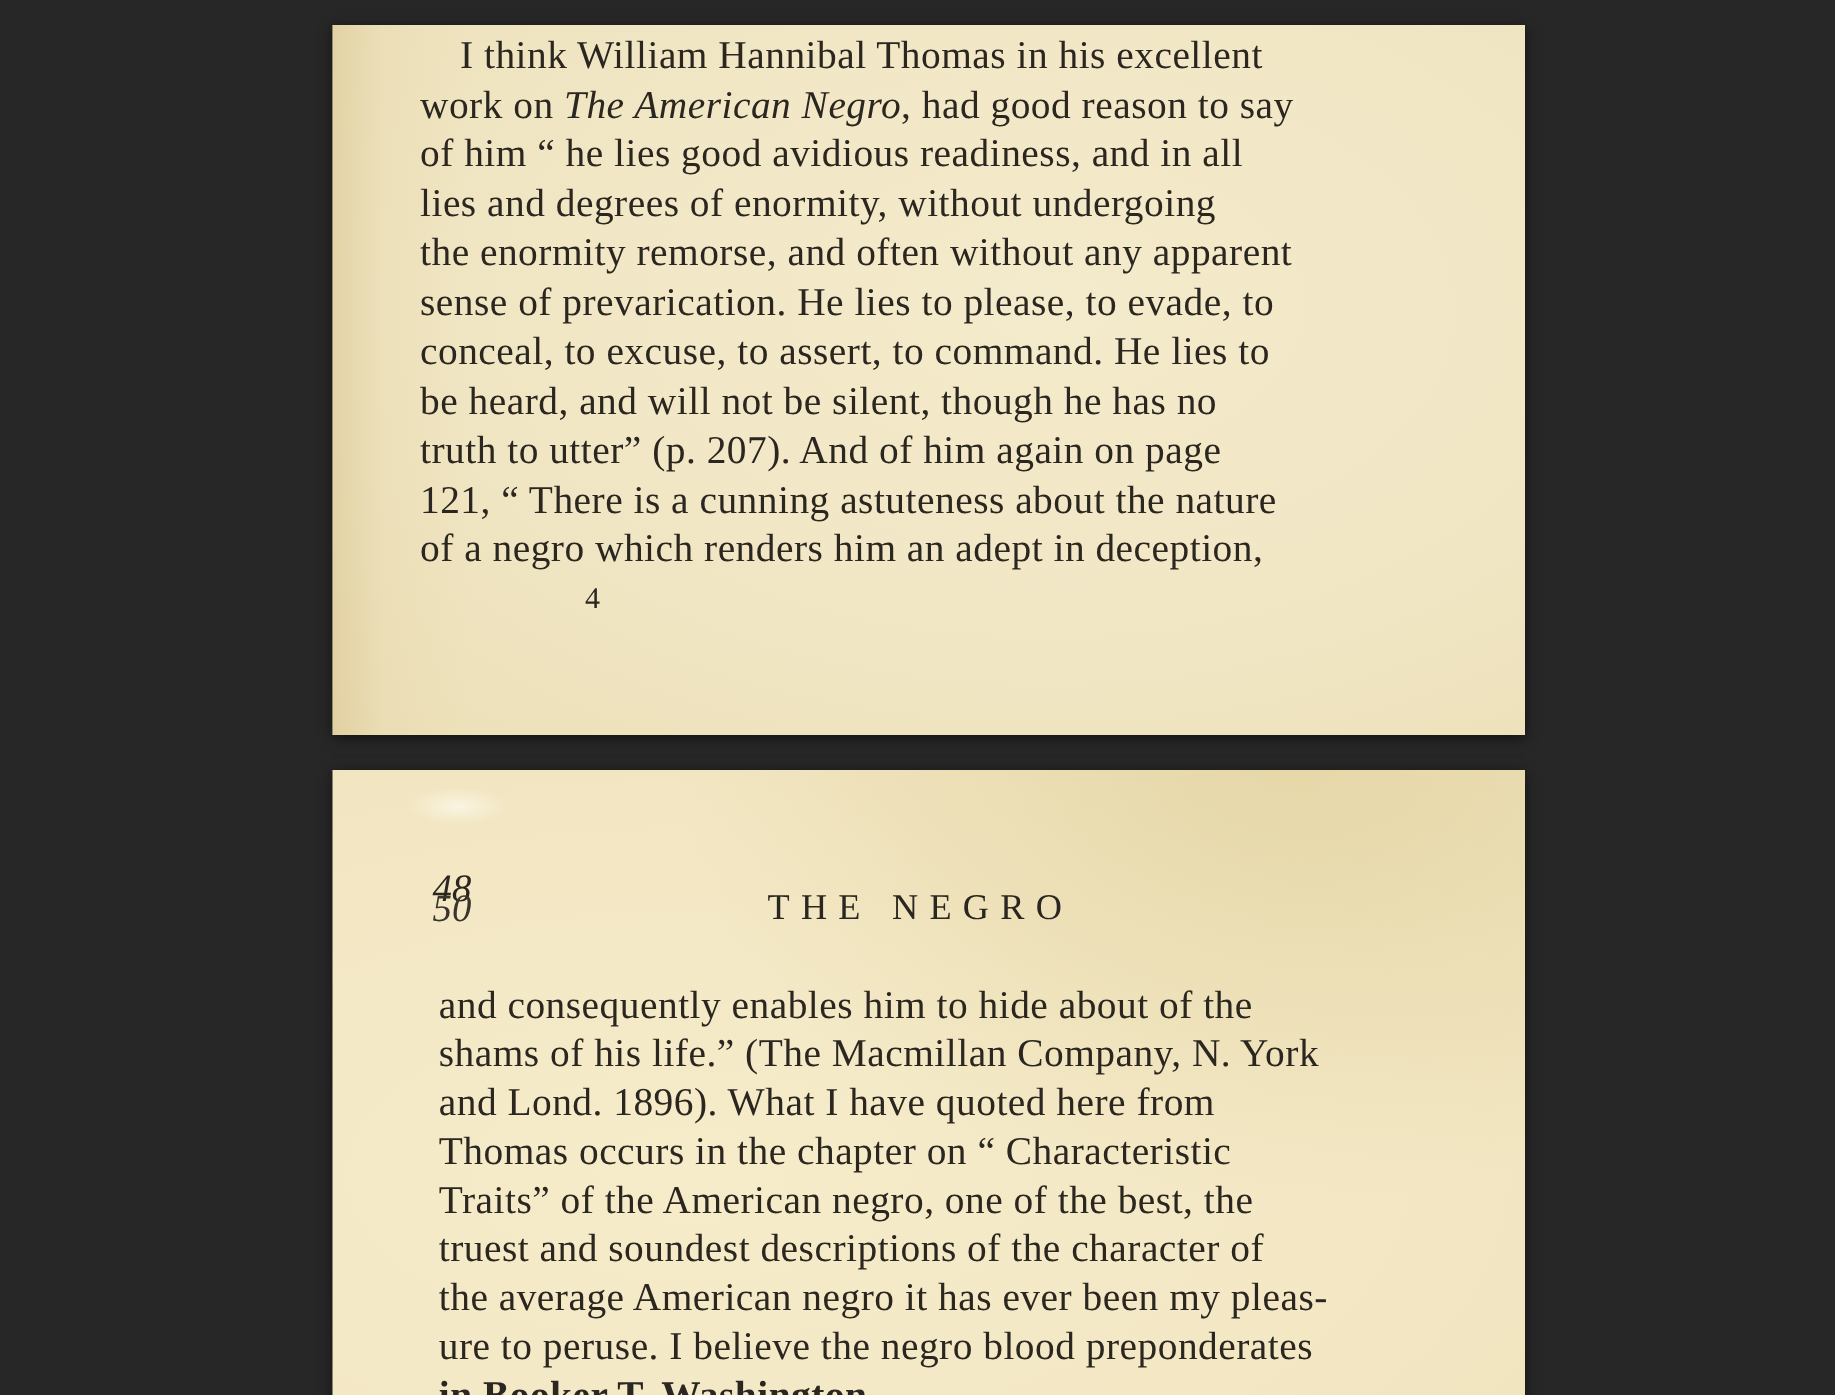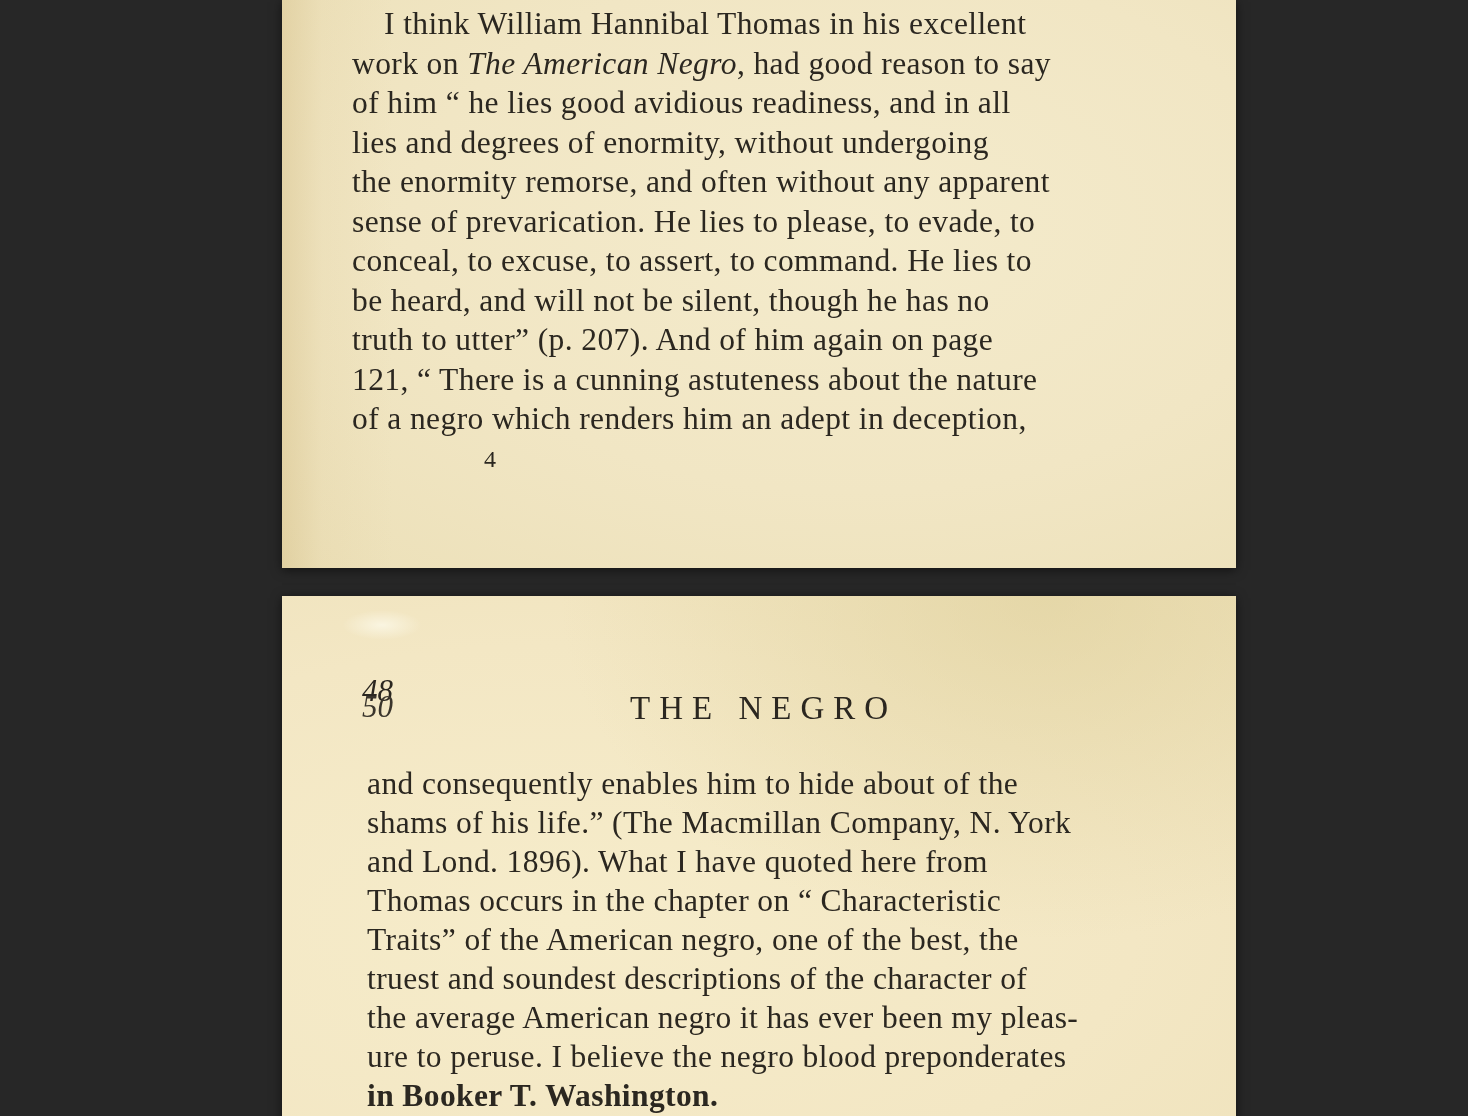--- a/index.html
+++ b/index.html
@@ -10,25 +10,26 @@
       overflow: hidden;
       background: #272727;
     }
     .viewer {
       position: relative;
       width: 1468px;
       height: 1116px;
     }
     .page {
       position: absolute;
-      left: 282px;
+      left: 266px;
       width: 954px;
       box-shadow: 0 2px 10px rgba(0,0,0,0.55);
       color: #2b2720;
       font-family: "Liberation Serif", "DejaVu Serif", serif;
+      margin-top: 20px;
     }
     .page-1 {
       top: 0;
       height: 568px;
       background:
         linear-gradient(90deg, rgba(205,180,120,0.35) 0px, rgba(220,200,150,0.15) 40px, rgba(0,0,0,0) 110px),
         radial-gradient(ellipse at 60% 40%, #f4ebcc 0%, #f1e6c4 55%, #ece0b8 100%);
     }
     .page-2 {
       top: 596px;
@@ -82,21 +83,21 @@
       display: block;
     }
     .page-number-head .under {
       color: #3a352c;
       margin-top: -2px;
     }
     .header-title {
       position: absolute;
       left: 348px;
       top: 2px;
-      font-size: 33px;
+      font-size: 29px;
       letter-spacing: 9px;
     }
     .smudge {
       position: absolute;
       left: 60px;
       top: 14px;
       width: 80px;
       height: 30px;
       background: radial-gradient(ellipse, rgba(255,255,245,0.6) 0%, rgba(255,255,255,0) 70%);
     }

